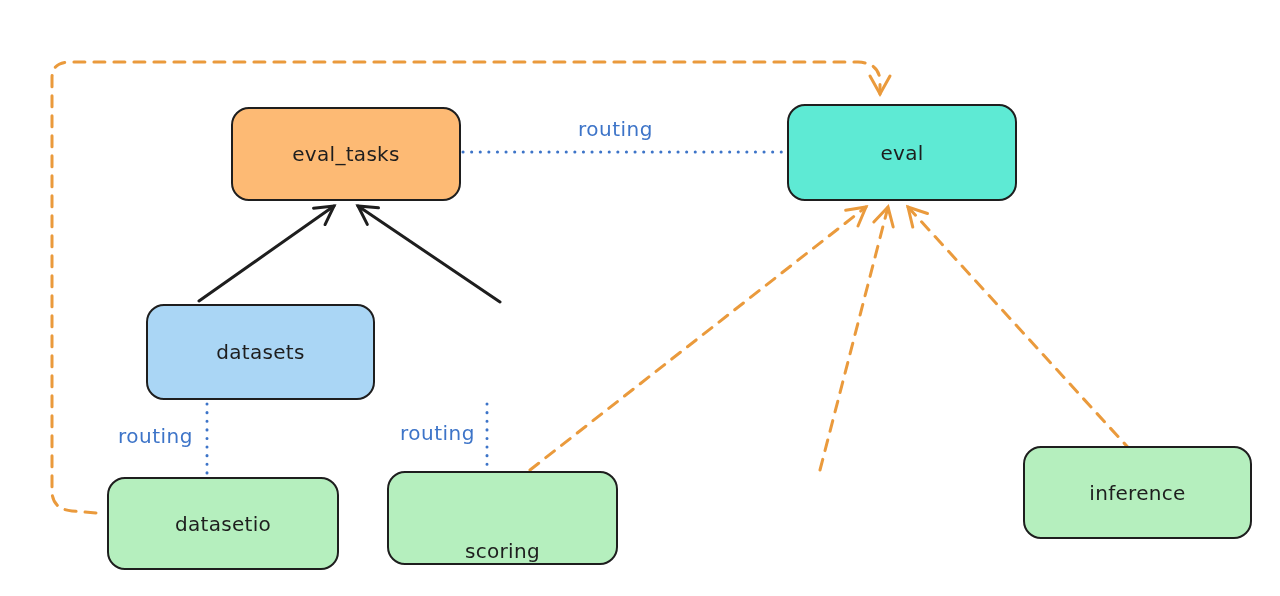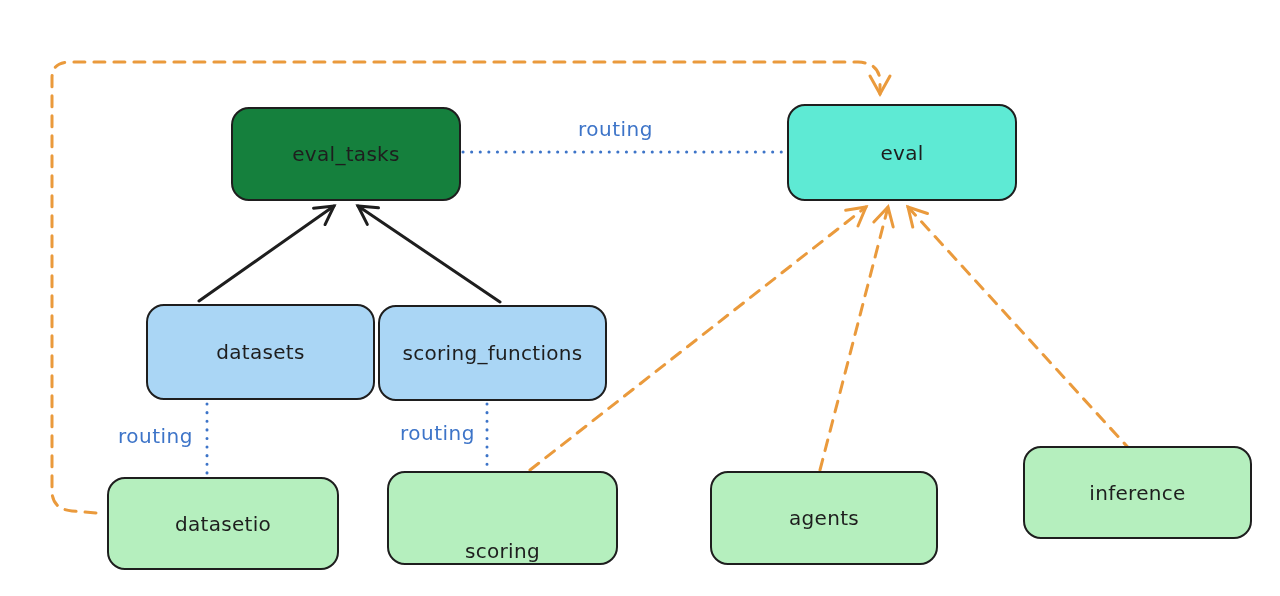--- a/index.html
+++ b/index.html
@@ -74,47 +74,41 @@
     <path d="M463 152 L784 152" fill="none" stroke="#3d74c8" stroke-width="3" stroke-linecap="round" stroke-dasharray="0.1 8.5" style="stroke: rgb(61, 116, 200);"></path>
     <path d="M207 404 L207 473" fill="none" stroke="#3d74c8" stroke-width="3" stroke-linecap="round" stroke-dasharray="0.1 8.5" style="stroke: rgb(61, 116, 200);"></path>
     <path d="M487 404 L487 468" fill="none" stroke="#3d74c8" stroke-width="3" stroke-linecap="round" stroke-dasharray="0.1 8.5" style="stroke: rgb(61, 116, 200);"></path>
 
     <path d="M96 513 L72 511 Q52 509 52 491 L52 78 Q52 62 70 62 L858 62 Q880 63 880 82 L880 94" fill="none" stroke="#ea9a3c" stroke-width="3" stroke-linecap="round" stroke-dasharray="11 9" marker-end="url(#arrow-orange)" style="stroke: rgb(234, 154, 60);"></path>
     <path d="M530 470 L866 207" fill="none" stroke="#ea9a3c" stroke-width="3" stroke-linecap="round" stroke-dasharray="11 9" marker-end="url(#arrow-orange)" style="stroke: rgb(234, 154, 60);"></path>
     <path d="M820 470 L888 207" fill="none" stroke="#ea9a3c" stroke-width="3" stroke-linecap="round" stroke-dasharray="11 9" marker-end="url(#arrow-orange)" style="stroke: rgb(234, 154, 60);"></path>
     <path d="M1145 466 L908 207" fill="none" stroke="#ea9a3c" stroke-width="3" stroke-linecap="round" stroke-dasharray="11 9" marker-end="url(#arrow-orange)" style="stroke: rgb(234, 154, 60);"></path>
   </svg>
 
-  <div class="node node-eval_tasks" style="background-color: #15803d;">
+  <div class="node node-eval_tasks" style="background-color: #fdba74;">
     <span>eval_tasks</span>
   </div>
 
   <div class="node node-eval" style="background-color: #5eead4;">
     <span>eval</span>
   </div>
 
   <div class="node node-datasets" style="background-color: rgb(170, 214, 245); margin-left: 48px;">
     <span>datasets</span>
   </div>
 
-  <div class="node node-scoring_functions" style="background-color: rgb(170, 214, 245);">
-    <span>scoring_functions</span>
-  </div>
 
   <div class="node node-datasetio" style="background-color: rgb(181, 239, 190);">
     <span>datasetio</span>
   </div>
 
   <div class="node node-scoring" style="background-color: rgb(181, 239, 190);">
     <span>scoring</span>
   </div>
 
-  <div class="node node-agents" style="background-color: rgb(181, 239, 190);">
-    <span>agents</span>
-  </div>
 
   <div class="node node-inference" style="background-color: rgb(181, 239, 190);">
     <span>inference</span>
   </div>
 
   <div class="edge-label edge-label-1" style="color: rgb(61, 116, 200);">routing</div>
   <div class="edge-label edge-label-2" style="color: rgb(61, 116, 200);">routing</div>
   <div class="edge-label edge-label-3" style="color: rgb(61, 116, 200);">routing</div>
 
 </div>

